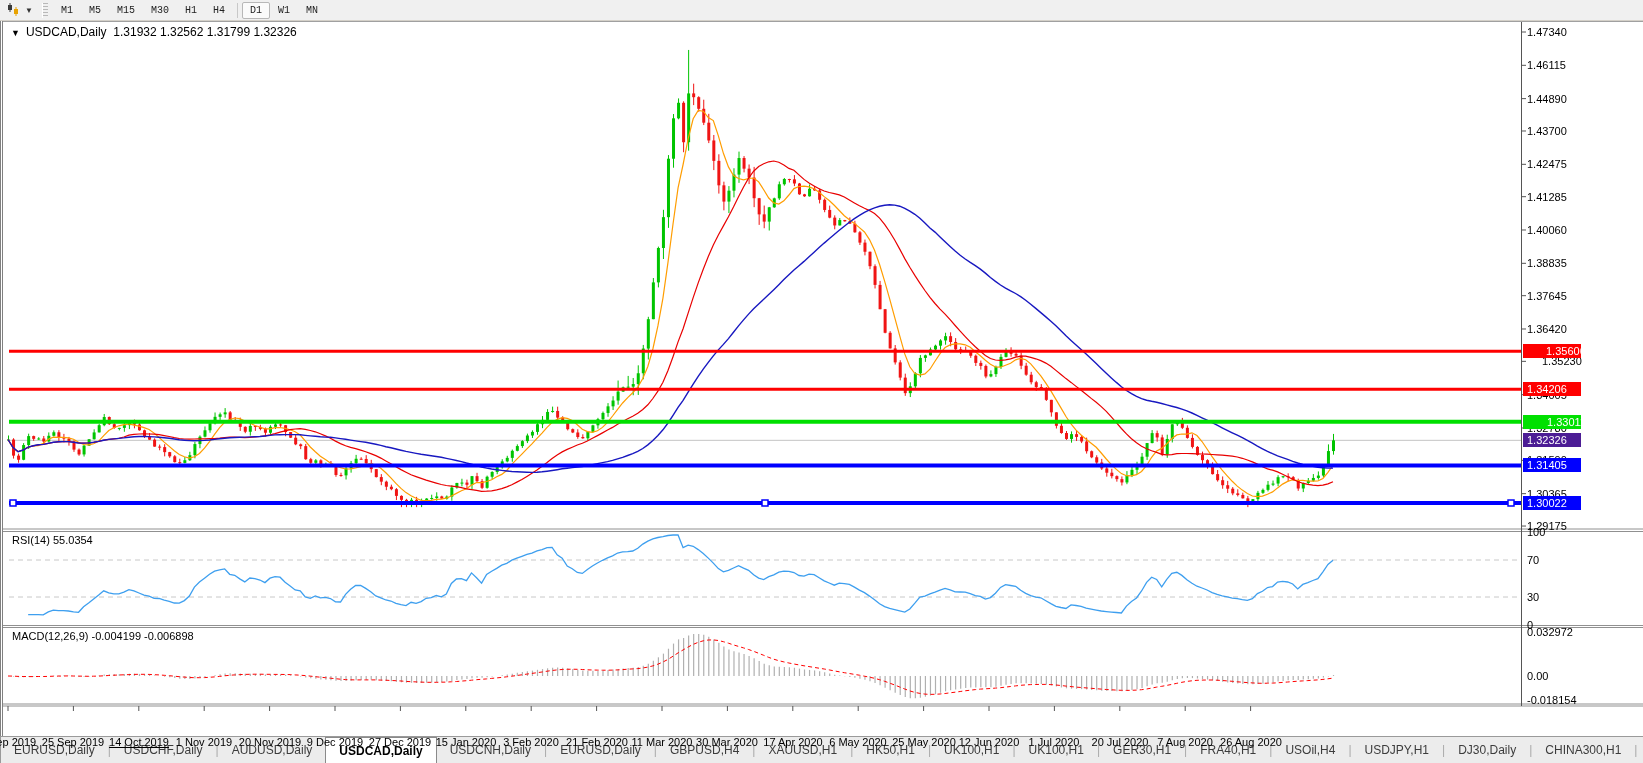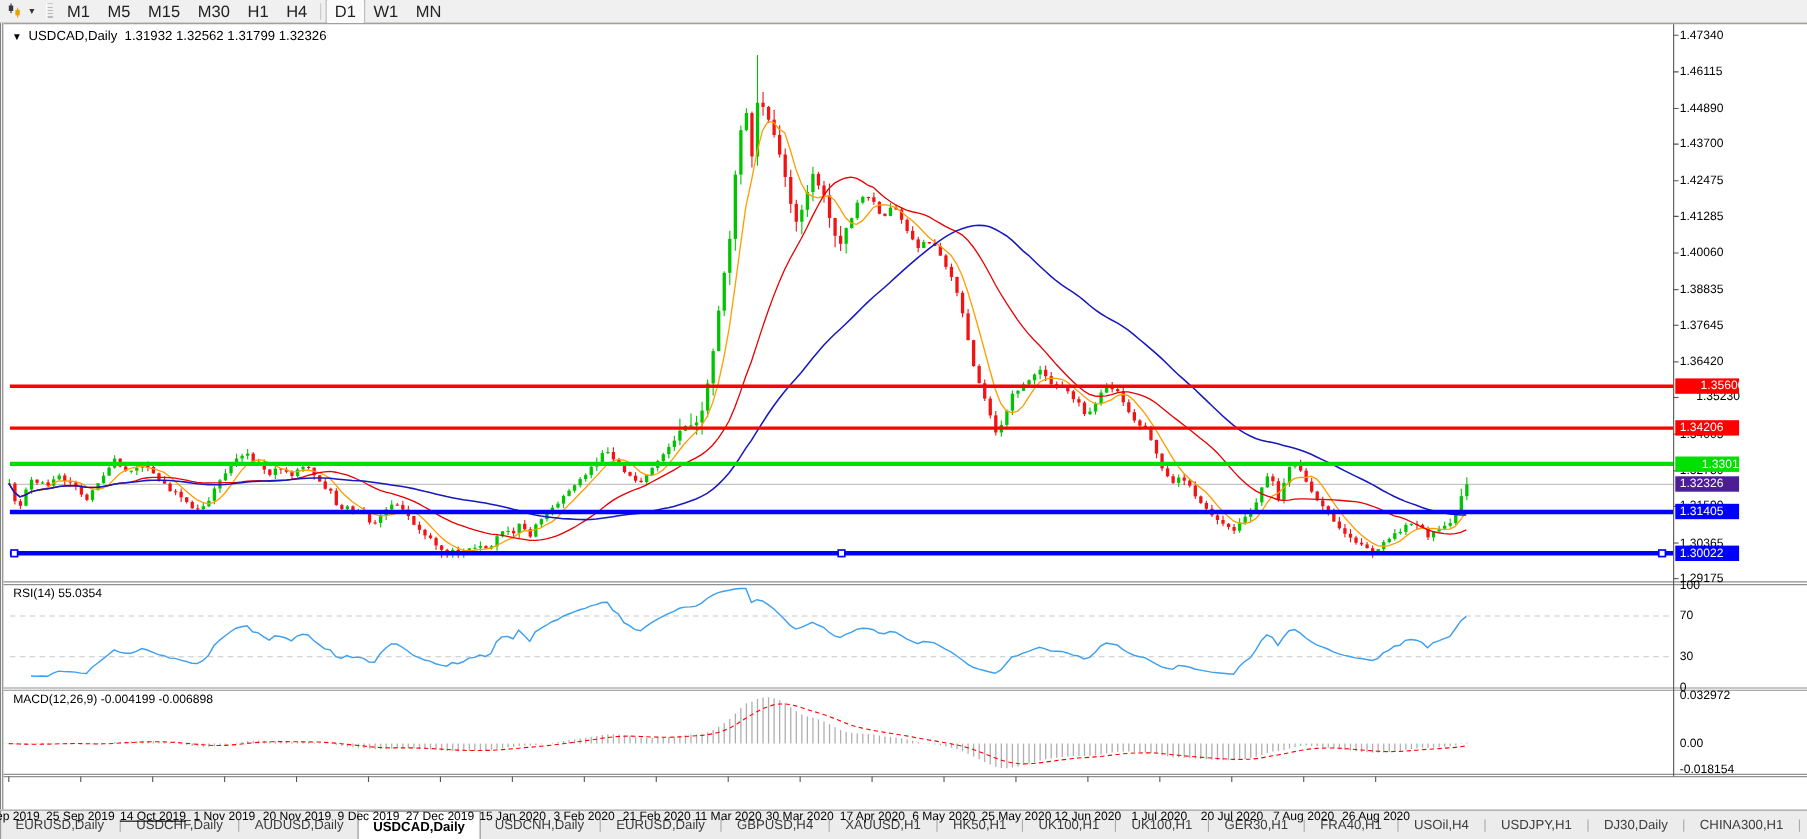--- a/index.html
+++ b/index.html
@@ -7,21 +7,21 @@
   .page{position:relative;width:1643px;height:763px;background:#fff;}
 
   
   .toolbar{position:absolute;left:0;top:0;width:100%;height:21px;background:#f0f0f0;
     border-bottom:1px solid #d4d0c8;display:flex;align-items:center;gap:2px;box-sizing:border-box;}
   .grip{width:5px;height:15px;margin:0 3px;
     background:repeating-linear-gradient(to bottom,#b8b8b8 0 1px,transparent 1px 3px);
     border-left:1px solid #fff;}
   .tool-icon{width:18px;height:16px;margin-left:4px;display:flex;align-items:center;justify-content:center;}
   .tool-caret{font-size:8px;color:#333;margin:0 4px 0 1px;}
-  .tf-btn{font-size:15px;color:#222;padding:2px 7px;border:1px solid transparent;border-radius:2px;cursor:default;}
+  .tf-btn{font-size:10px;color:#222;padding:2px 7px;border:1px solid transparent;border-radius:2px;cursor:default;font-family:Liberation Mono, monospace;}
   .tf-btn.active{background:#fbfbfb;border:1px solid #b8b8b8;}
   .tb-sep{width:1px;height:15px;background:#c8c8c8;margin:0 4px;}
 
   
   .chartwin{position:absolute;left:0;top:21px;width:1343px;height:715px;background:#fff;
     border-left:3px double #808080;box-sizing:border-box;}
   svg.plot{position:absolute;left:0;top:0;}
   .chart-title{position:absolute;left:8px;top:5px;font-size:12px;color:#000;white-space:nowrap;z-index:5;}
   .chart-title .caret{font-size:9px;margin-right:6px;}
   .panel-title{position:absolute;left:9px;font-size:11px;color:#000;z-index:5;white-space:nowrap;}

